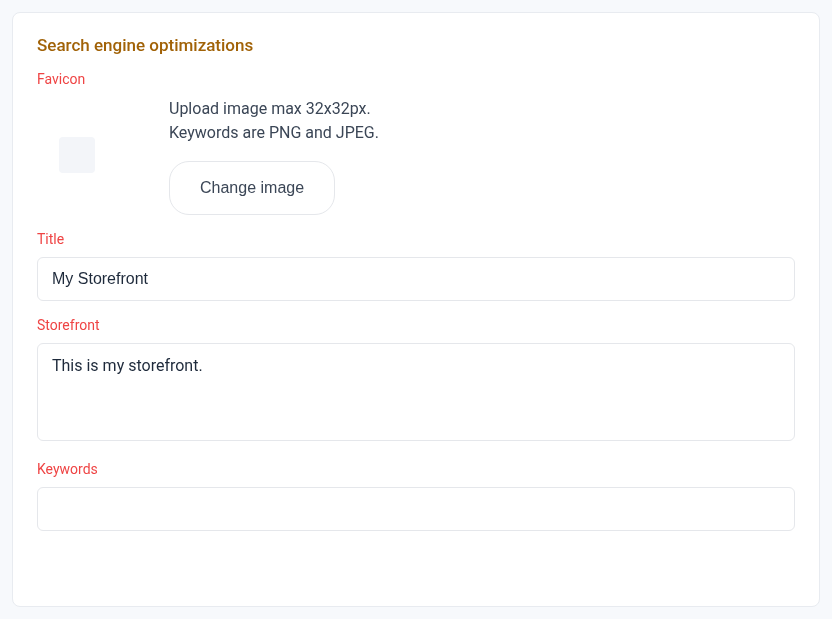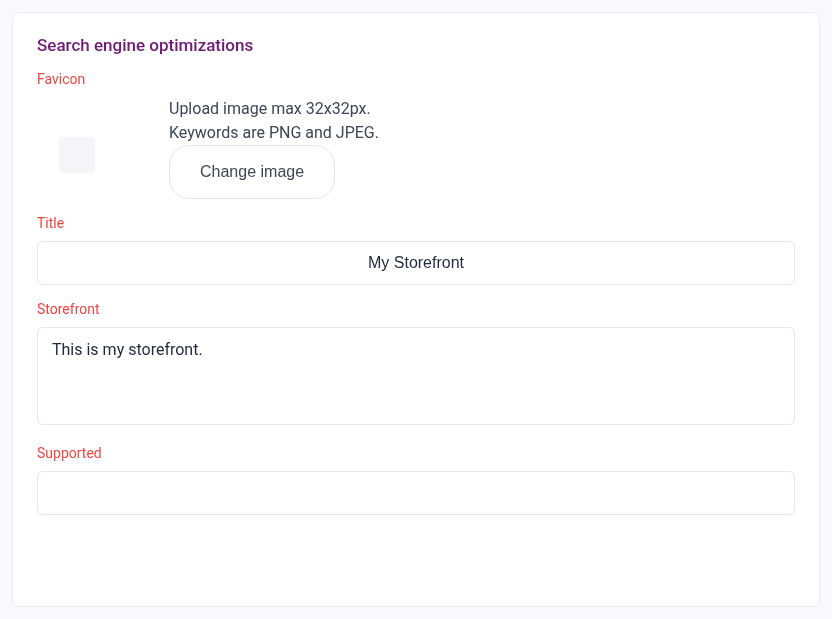--- a/index.html
+++ b/index.html
@@ -13,21 +13,21 @@
       background: #ffffff;
       border: 1px solid #e8ebf0;
       border-radius: 8px;
       padding: 22px 24px 28px;
       width: 808px;
       min-height: 595px;
     }
     .card-title {
       font-size: 17px;
       font-weight: 500;
-      color: #701a75;
+      color: #a16207;
       margin-bottom: 16px;
     }
     .field-group {
       margin-bottom: 16px;
     }
     .field-label {
       display: block;
       font-size: 14px;
       color: #ef4444;
       margin-bottom: 10px;
@@ -45,20 +45,21 @@
     }
     .favicon-preview {
       width: 36px;
       height: 36px;
       background: #f3f5f9;
       border-radius: 4px;
     }
     .favicon-info-col {
       display: flex;
       flex-direction: column;
+      gap: 16px;
     }
     .hint {
       font-size: 16px;
       line-height: 1.5;
       color: #3b4656;
     }
     .btn {
       display: inline-flex;
       align-items: center;
       justify-content: center;
@@ -75,21 +76,20 @@
     .text-input {
       width: 100%;
       height: 44px;
       padding: 0 14px;
       font-size: 16px;
       color: #1e2a3b;
       background: #ffffff;
       border: 1px solid #e5e7eb;
       border-radius: 6px;
       outline: none;
-      text-align: center;
     }
     .textarea {
       width: 100%;
       height: 98px;
       padding: 12px 14px;
       font-size: 16px;
       color: #1e2a3b;
       background: #ffffff;
       border: 1px solid #e5e7eb;
       border-radius: 6px;
@@ -125,16 +125,16 @@
     <label class="field-label">Title</label>
     <input type="text" class="text-input" value="My Storefront" style="">
   </div>
 
   <div class="field-group mt-lg">
     <label class="field-label">Storefront</label>
     <textarea class="textarea" style="">This is my storefront.</textarea>
   </div>
 
   <div class="field-group mt-lg">
-    <label class="field-label">Supported</label>
+    <label class="field-label">Keywords</label>
     <input type="text" class="text-input" value="" style="">
   </div>
 </div>
 
 </body></html>

